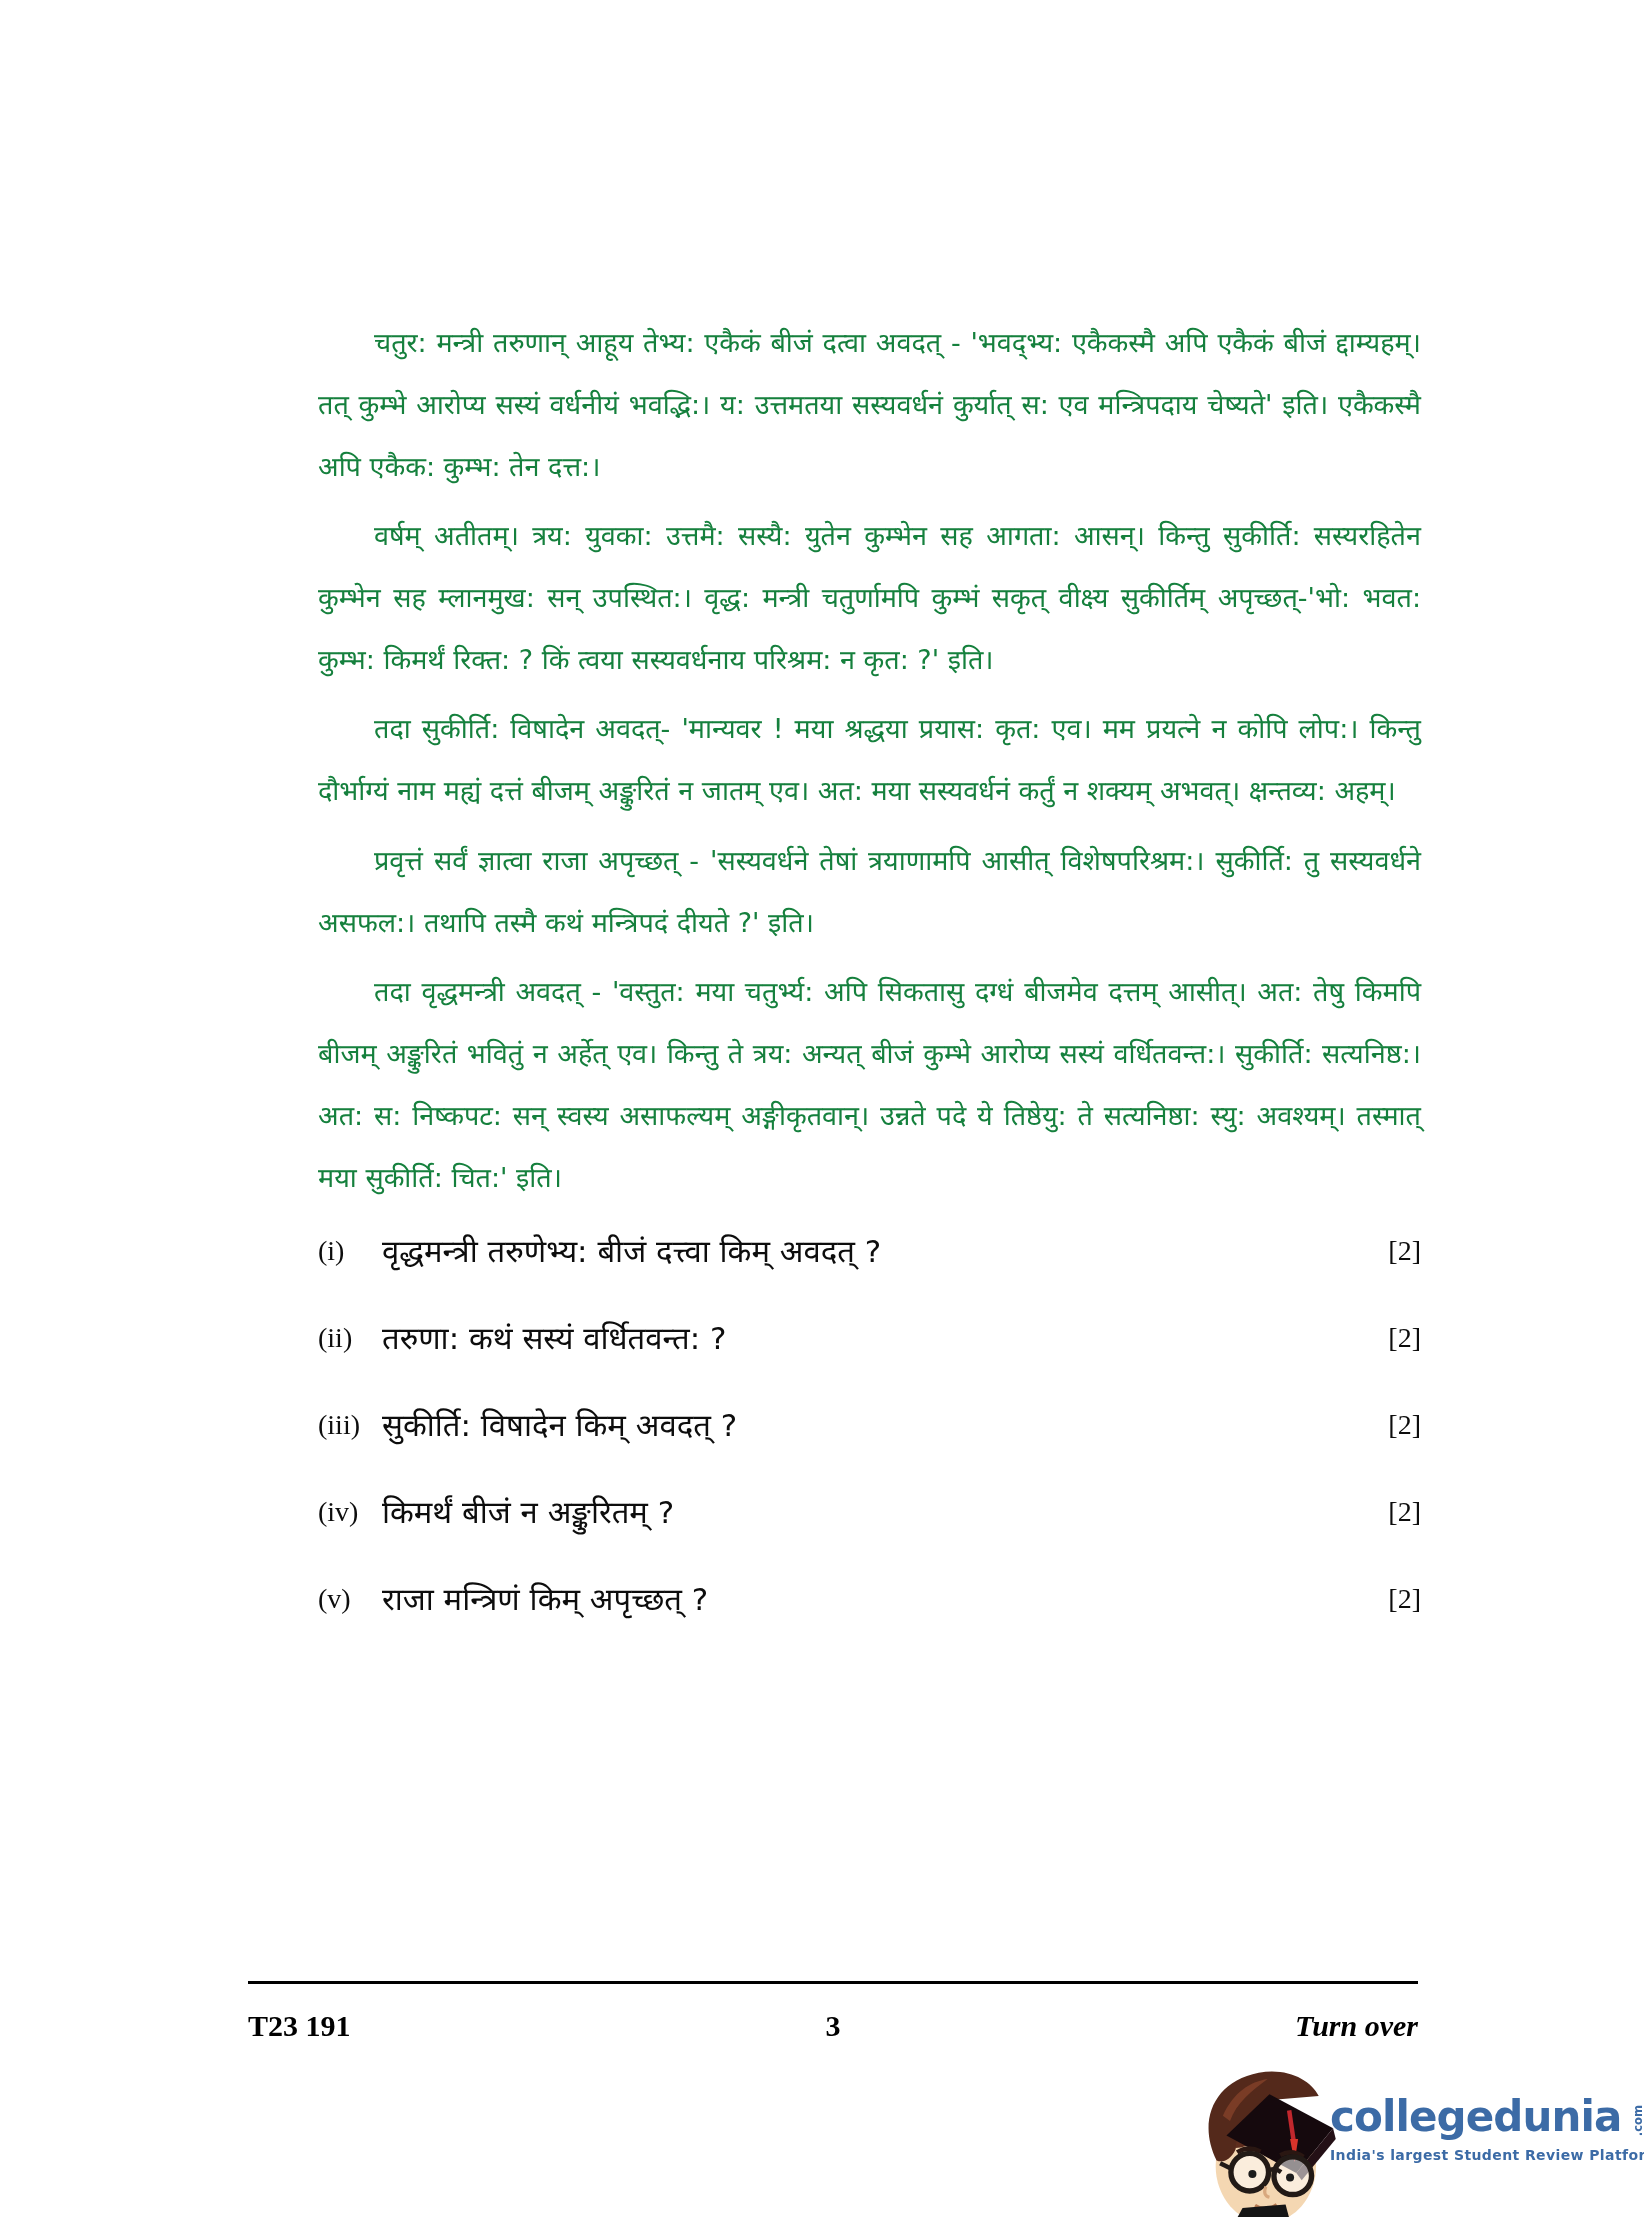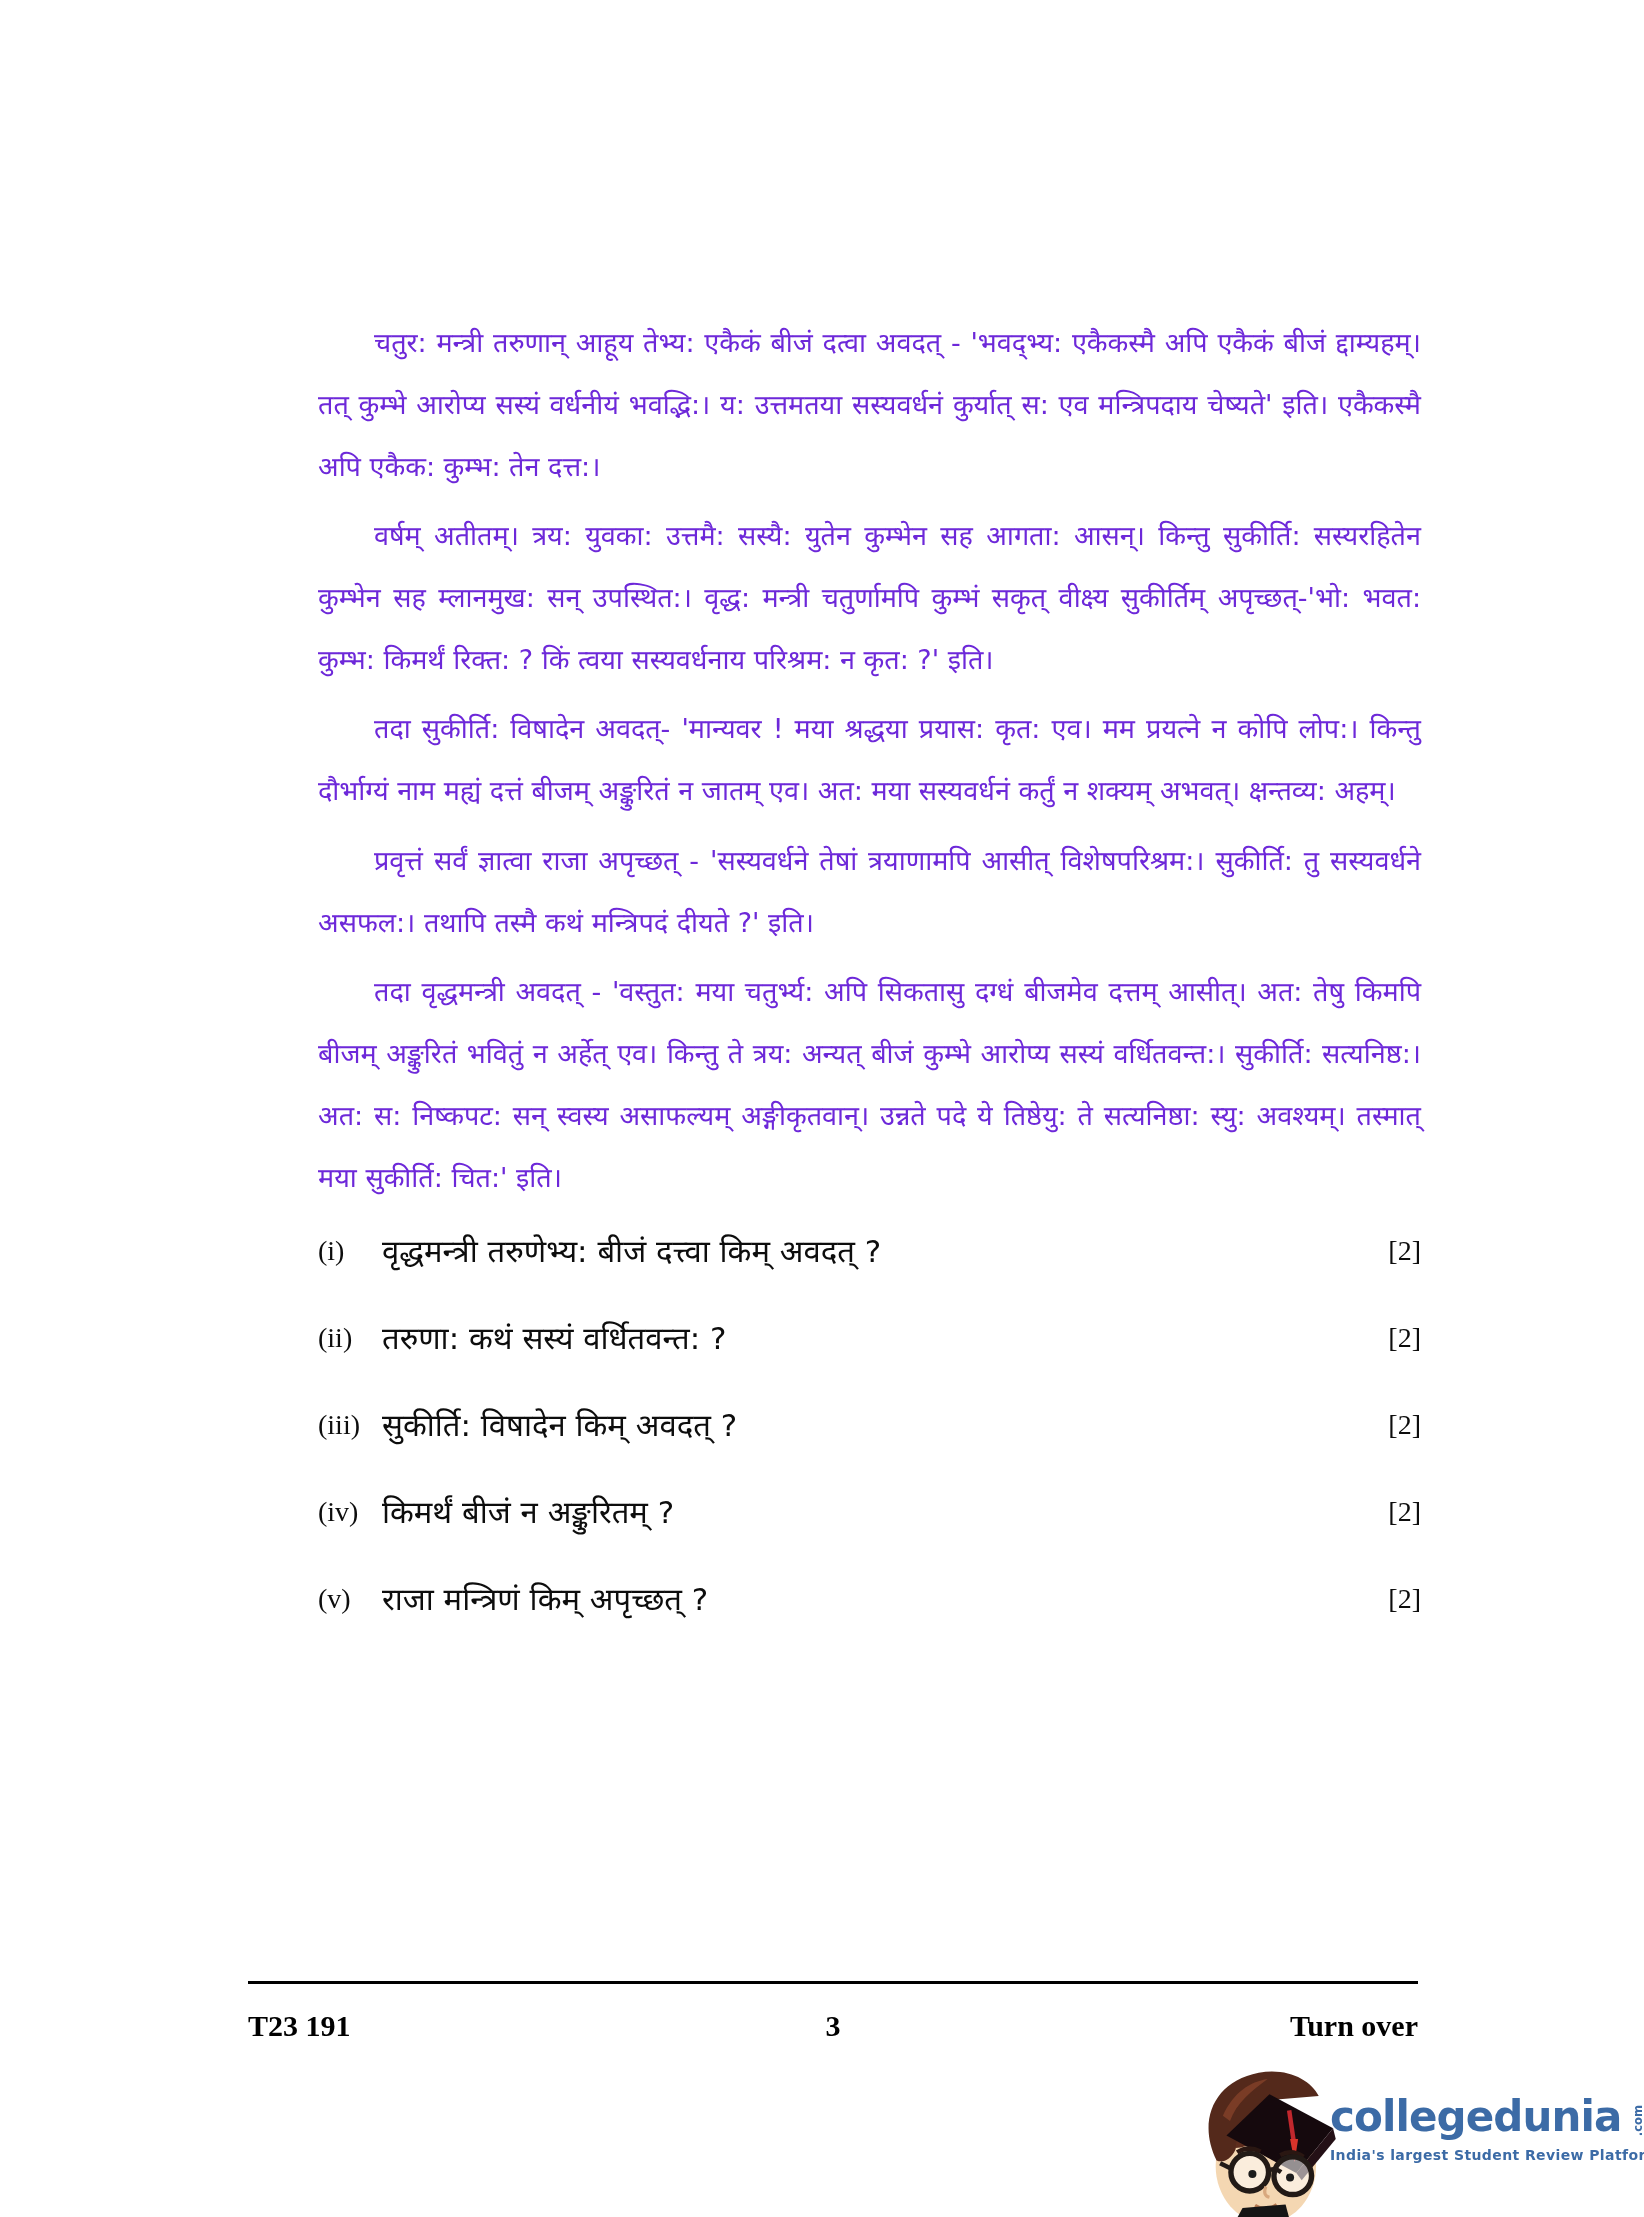--- a/index.html
+++ b/index.html
@@ -20,21 +20,21 @@
     left: 318px;
     top: 312px;
     width: 1103px;
   }
   .para {
     font-size: 27px;
     line-height: 62px;
     text-align: justify;
     text-indent: 56px;
     margin: 0 0 7.2px 0;
-    color: #6d28d9;
+    color: #15803d;
   }
   .questions {
     margin-top: 23px;
   }
   .q-row {
     display: flex;
     align-items: flex-start;
     margin-bottom: 49px;
   }
   .q-num {
@@ -64,21 +64,21 @@
     border-top: 3.6px solid #000;
     padding-top: 25px;
     display: flex;
     font-family: "Liberation Serif", serif;
     font-weight: bold;
     font-size: 30px;
     color: #000;
   }
   .footer > div { flex: 1; }
   .footer-center { text-align: center; }
-  .footer-right { text-align: right; }
+  .footer-right { text-align: right; font-style: italic; }
   .logo {
     position: absolute;
     left: 1187px;
     top: 2060px;
     width: 458px;
     height: 158px;
   }
   .mascot {
     position: absolute;
     left: 0;

